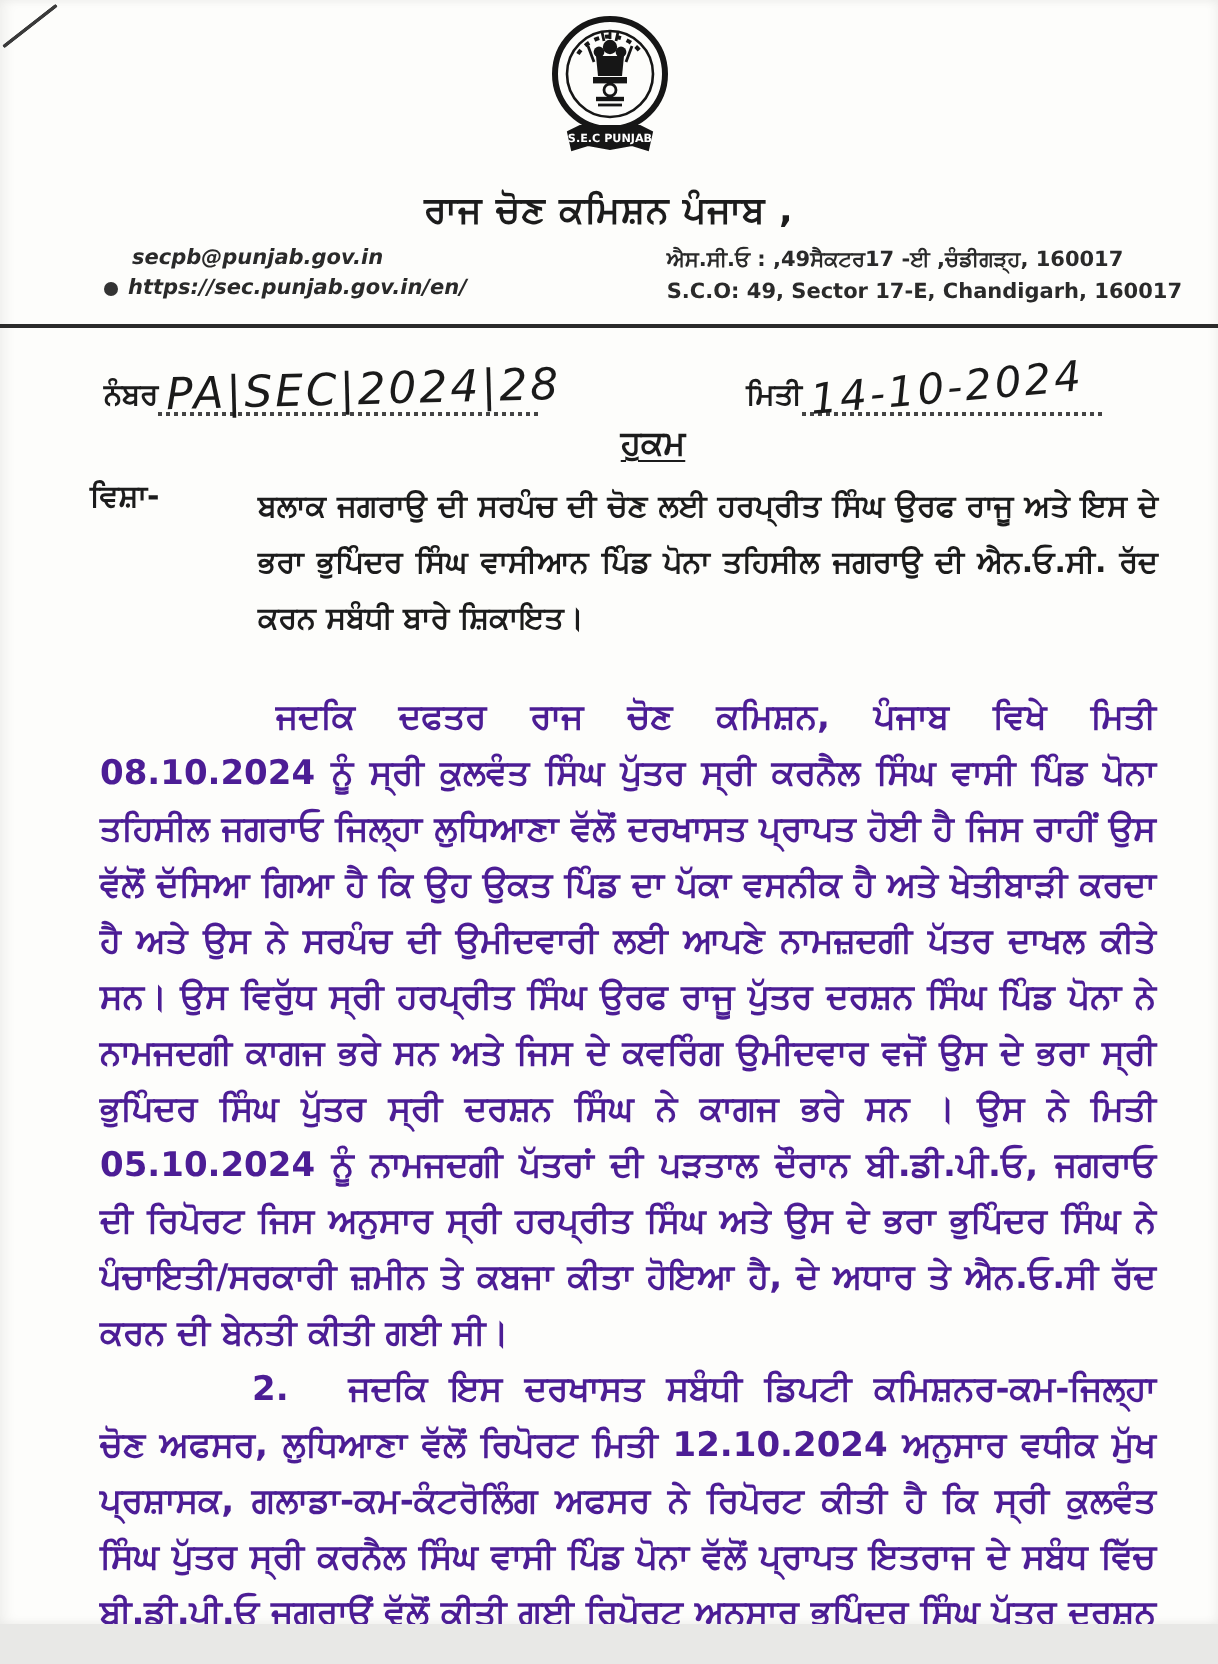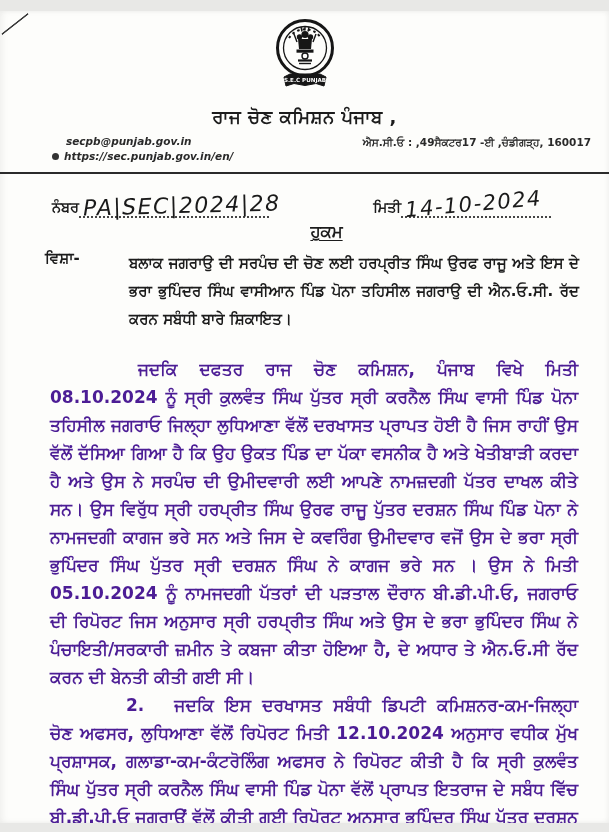--- a/index.html
+++ b/index.html
@@ -1,21 +1,21 @@
 <!DOCTYPE html>
 <html><head>
 <meta charset="utf-8">
 <style>
   * { margin: 0; padding: 0; box-sizing: border-box; }
   html, body { background: #e8e8e6; }
   .page {
     position: relative;
     width: 609px;
     height: 812px;
-    margin: 11px auto;
+    margin: 0 auto;
     background: #fdfdfb;
     overflow: hidden;
     font-family: "DejaVu Sans", "Liberation Sans", sans-serif;
     color: #1c1c1c;
     box-shadow: inset 3px 0 6px rgba(0,0,0,0.05), inset -2px 0 5px rgba(0,0,0,0.04);
   }
   
   .pen-stroke {
     position: absolute;
     left: -2px; top: 12px;
@@ -159,20 +159,21 @@
     <div class="contact-row">
       <div class="contact-left">
         <div class="email">secpb@punjab.gov.in</div>
         <div class="site-row">
           <span class="globe-dot"></span>
           <span>https://sec.punjab.gov.in/en/</span>
         </div>
       </div>
       <div class="contact-right">
         <div>ਐਸ.ਸੀ.ਓ : ,49ਸੈਕਟਰ17 -ਈ ,ਚੰਡੀਗੜ੍ਹ, 160017</div>
+        <div>S.C.O: 49, Sector 17-E,  Chandigarh, 160017</div>
       </div>
     </div>
 
     <hr class="header-divider">
   </div>
 
   <div class="ref-row">
     <div class="ref-left">
       <span class="ref-label">ਨੰਬਰ</span>
       <span class="dotted num">

